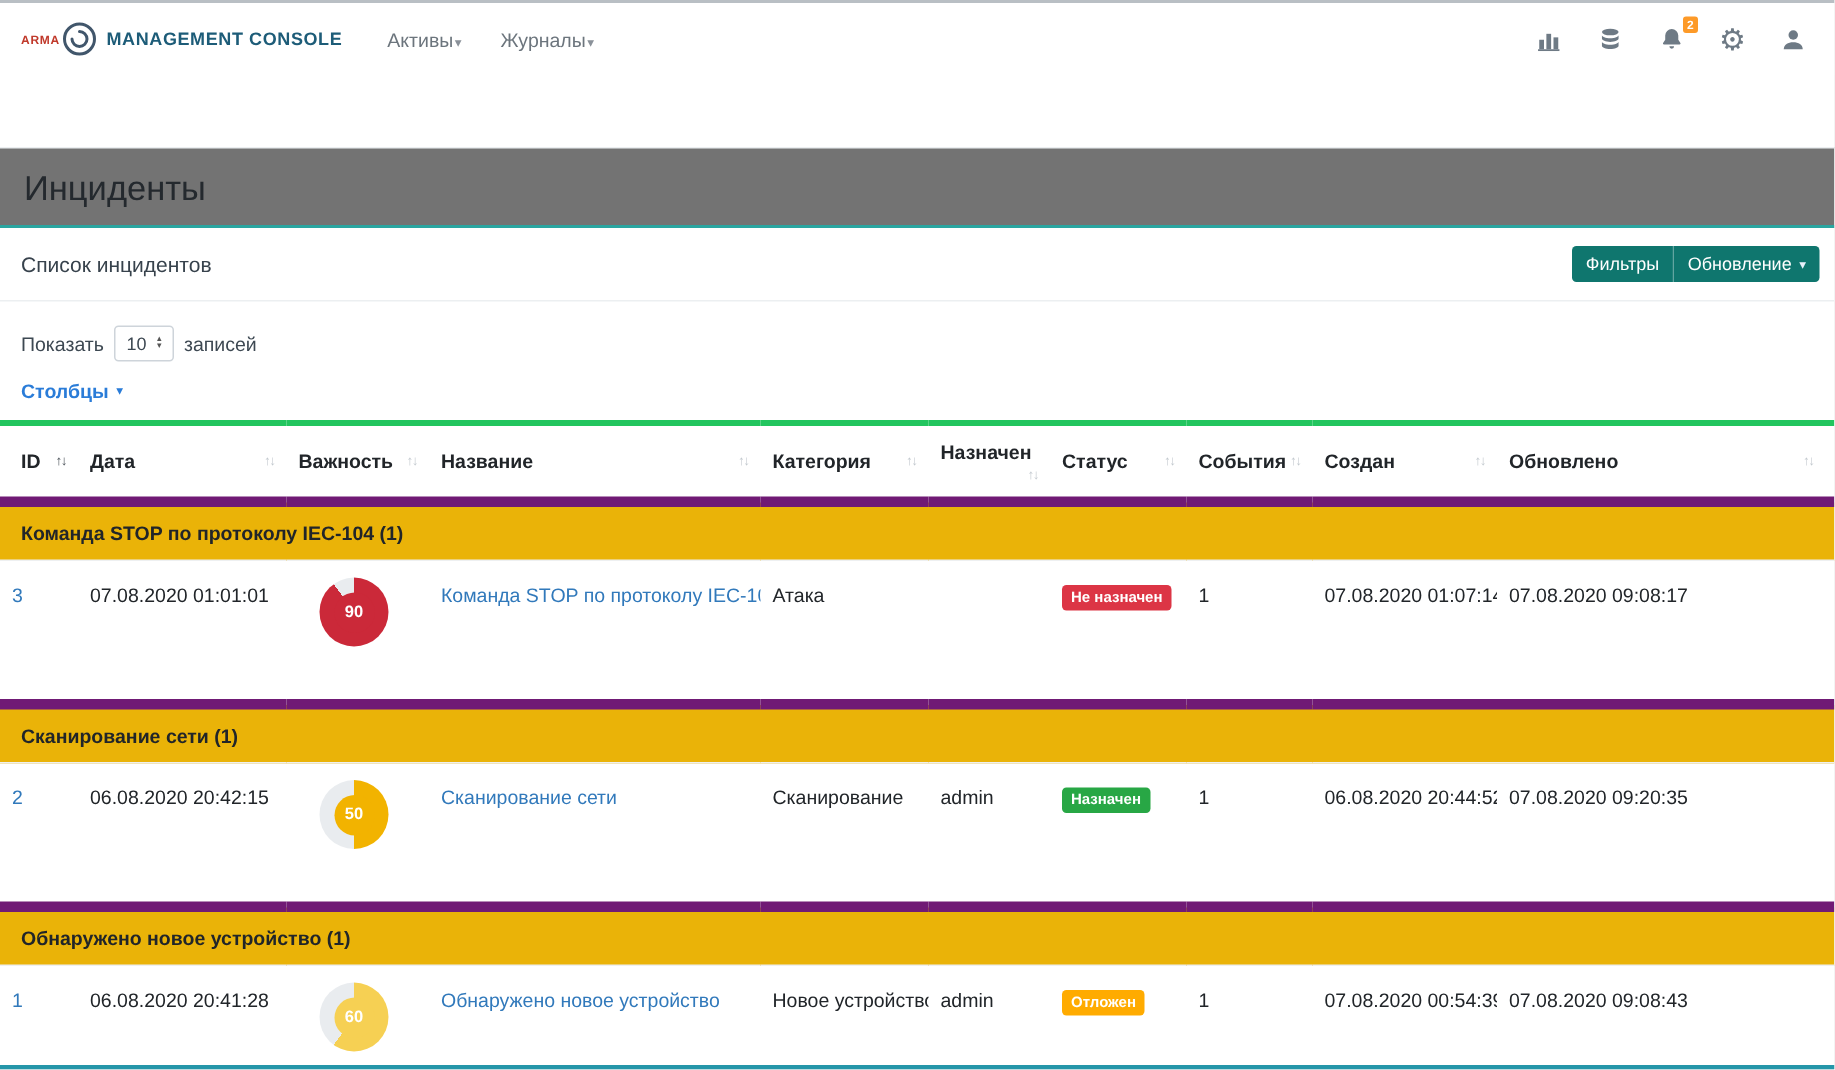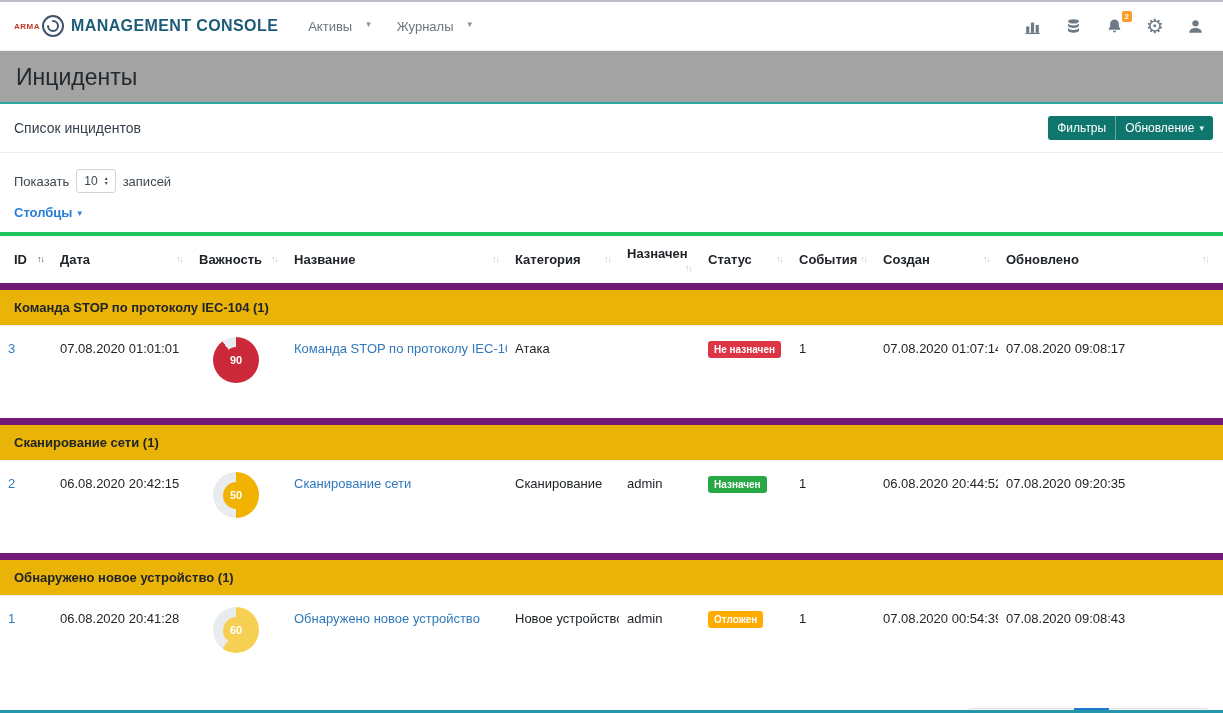--- a/index.html
+++ b/index.html
@@ -6,33 +6,33 @@
   html,body { background:#e9e9e9; }
   body { font-family:"Liberation Sans","DejaVu Sans",sans-serif; font-size:13px; color:#212529; }
   .page { width:1223px; height:713px; margin:0 auto; background:#fff; display:flex; flex-direction:column;
           border-top:2px solid #b9bfc4; border-bottom:3px solid #2596a9; overflow:hidden; }
 
   
   .navbar { height:48px; display:flex; align-items:center; padding:0 18px 0 14px; background:#fff; flex:0 0 auto; }
   .brand { display:flex; align-items:center; margin-right:30px; cursor:pointer; }
   .brand-arma { color:#c0392b; font-size:8px; font-weight:bold; letter-spacing:.5px; margin-right:1px; }
   .brand-icon svg { width:24px; height:24px; display:block; }
-  .brand-text { color:#1d5c78; font-weight:bold; font-size:16px; letter-spacing:.4px; margin-left:6px; white-space:nowrap; }
+  .brand-text { color:#1d5c78; font-weight:bold; font-size:12px; letter-spacing:.4px; margin-left:6px; white-space:nowrap; }
   .nav-links { display:flex; gap:26px; flex:1; }
-  .nav-link { color:#6c757d; font-size:13px; display:flex; align-items:flex-start; gap:14px; cursor:pointer; }
+  .nav-link { color:#6c757d; font-size:13px; display:flex; align-items:flex-end; gap:1px; cursor:pointer; }
   .caret { font-size:9px; color:#8a9199; }
   .nav-icons { display:flex; align-items:center; gap:22px; }
   .icon-btn { position:relative; color:#6e7a85; cursor:pointer; display:flex; align-items:center; }
   .icon-btn svg { width:19px; height:19px; fill:currentColor; }
   .gear-glyph { font-size:20px; line-height:1; font-family:"DejaVu Sans",sans-serif; }
   .badge-count { position:absolute; top:-6px; right:-8px; background:#fd9a28; color:#fff; font-size:8px;
                  font-weight:bold; padding:1px 3px; border-radius:2px; line-height:1.2; }
 
   
-  .title-bar { padding:13px 16px 11px; background:#a3a3a3; border-top:1px solid #eceff1; border-bottom:2px solid #2aa5a0; flex:0 0 auto; }
+  .title-bar { padding:13px 16px 11px; background:#737373; border-top:1px solid #eceff1; border-bottom:2px solid #2aa5a0; flex:0 0 auto;margin-top:48px; }
   .title-bar h1 { font-size:23px; font-weight:500; color:#24292e; }
 
   
   .panel-header { display:flex; justify-content:space-between; align-items:center; padding:12px 10px 12px 14px;
                   border-bottom:1px solid #eceff1; flex:0 0 auto; }
   .panel-title { font-size:14px; color:#37424c; }
   .btn-group { display:flex; }
   .btn-primary { background:#0f766e; color:#fff; font-size:12px; padding:5px 9px; border:none; cursor:pointer;
                  display:flex; align-items:center; gap:5px; }
   .btn-primary .caret { color:#e8f0fa; }

